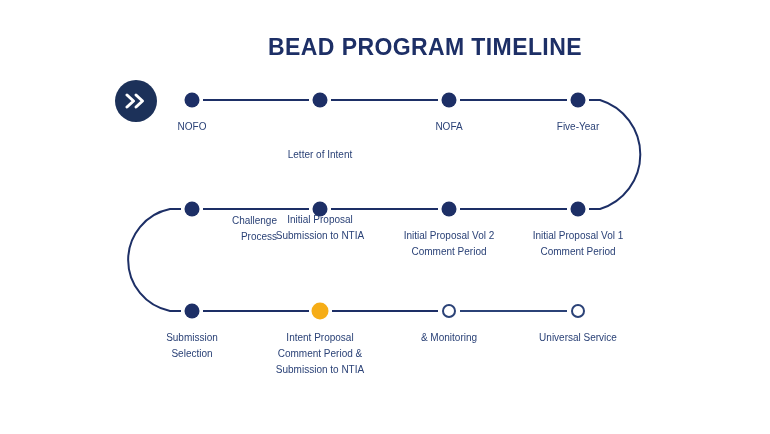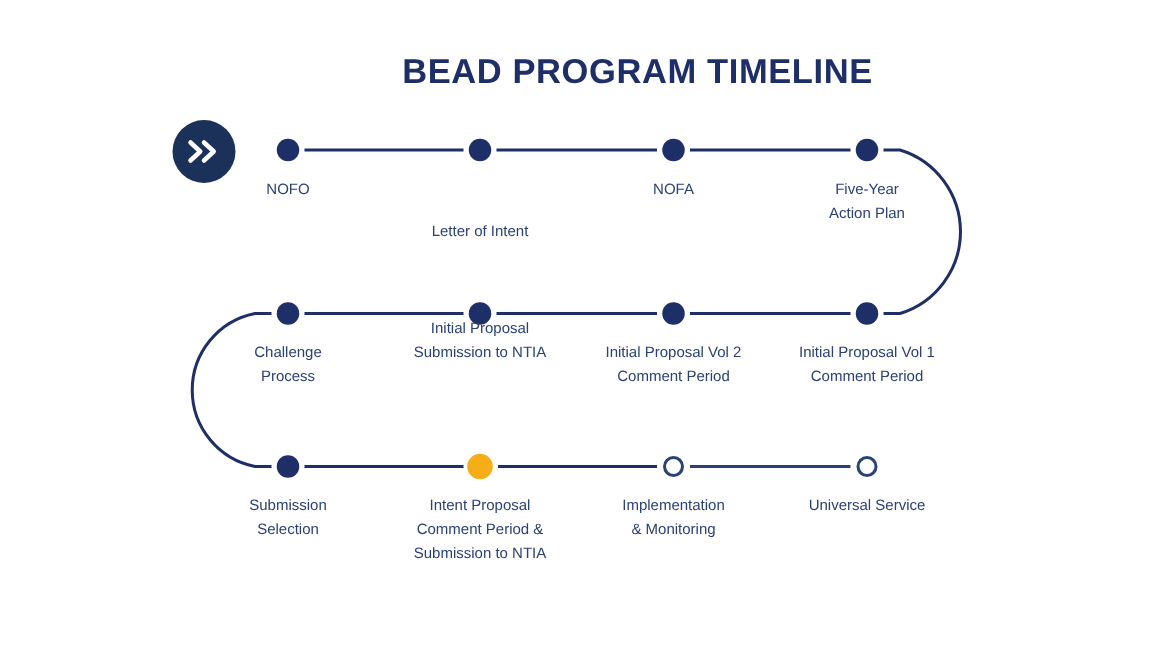--- a/index.html
+++ b/index.html
@@ -137,25 +137,24 @@
   </div>
 
   <div class="node filled-navy" style="left:449px; top:100px;"></div>
   <div class="node-label" style="left:449px; top:119px;">
     <span>NOFA</span>
   </div>
 
   <div class="node filled-navy" style="left:578px; top:100px;"></div>
   <div class="node-label" style="left:578px; top:119px;">
     <span>Five-Year</span>
-    <span>Action Plan</span>
   </div>
 
   <div class="node filled-navy" style="left:192px; top:209px;"></div>
-  <div class="node-label" style="left:192px; top:228px;">
+  <div class="node-label" style="left:192px; top:213px;text-align:right;">
     <span>Challenge</span>
     <span>Process</span>
   </div>
 
   <div class="node filled-navy" style="left:320px; top:209px;"></div>
   <div class="node-label" style="left:320px; top:212px;">
     <span>Initial Proposal</span>
     <span>Submission to NTIA</span>
   </div>
 
@@ -179,21 +178,20 @@
 
   <div class="node filled-amber" style="left:320px; top:311px;"></div>
   <div class="node-label" style="left:320px; top:330px;">
     <span>Intent Proposal</span>
     <span>Comment Period &amp;</span>
     <span>Submission to NTIA</span>
   </div>
 
   <div class="node hollow" style="left:449px; top:311px;"></div>
   <div class="node-label" style="left:449px; top:330px;">
-    <span>Implementation</span>
     <span>&amp; Monitoring</span>
   </div>
 
   <div class="node hollow" style="left:578px; top:311px;"></div>
   <div class="node-label" style="left:578px; top:330px;">
     <span>Universal Service</span>
   </div>
 
 </div>
 

